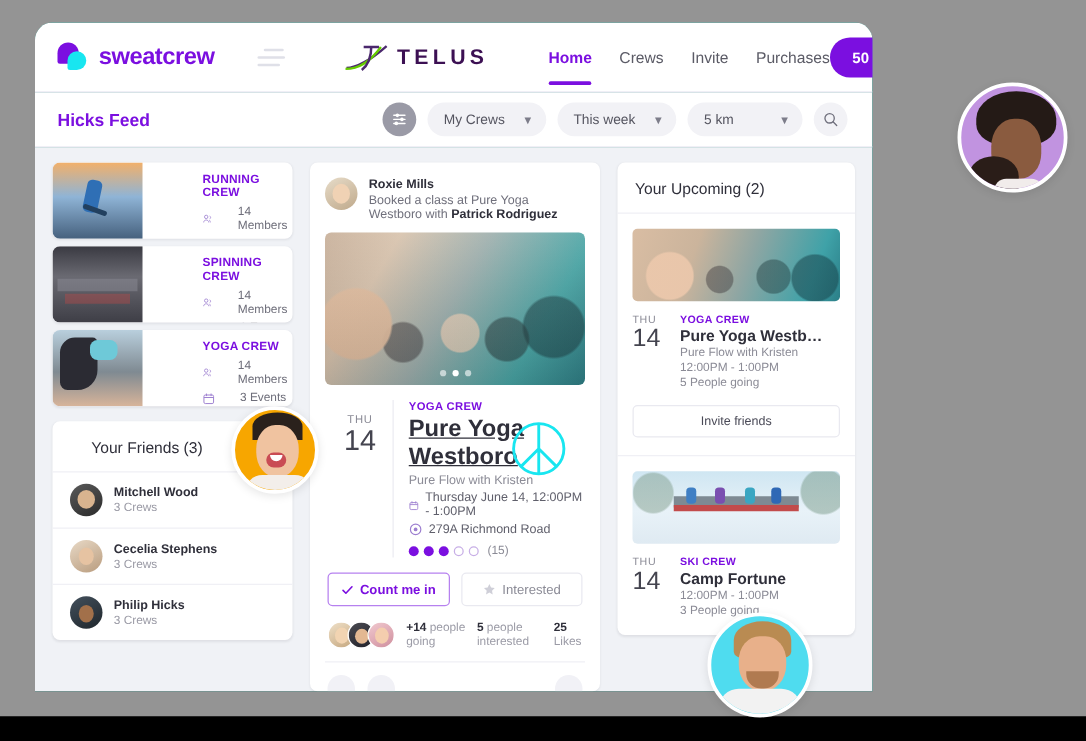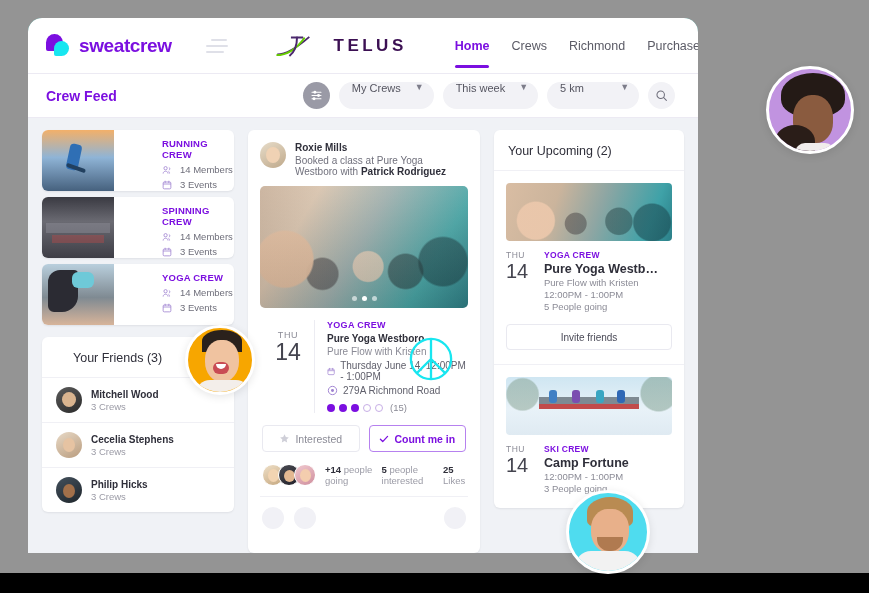--- a/index.html
+++ b/index.html
@@ -60,21 +60,21 @@
   .hamburger {
     margin-left: 34px;
     width: 22px; display: flex; flex-direction: column; gap: 4px;
     cursor: pointer;
   }
   .hamburger i { display: block; height: 2px; background: #dfe0e8; border-radius: 2px; }
   .hamburger i:nth-child(1) { width: 16px; margin-left: 5px; }
   .hamburger i:nth-child(2) { width: 22px; }
   .hamburger i:nth-child(3) { width: 18px; }
 
-  .telus { margin-left: 46px; display: flex; align-items: center; gap: 20px; }
+  .telus { margin-left: 46px; display: flex; align-items: center; gap: 4px; }
   .telus-mark { width: 40px; height: 26px; }
   .telus-word {
     font-size: 17px; font-weight: bold; color: #3C1053;
     letter-spacing: 3.5px;
   }
 
   .navlinks { margin-left: 48px; display: flex; align-items: center; gap: 22px; height: 56px; }
   .navlink {
     font-size: 12.5px; color: #5b5b66; cursor: pointer;
     position: relative; height: 56px; display: flex; align-items: center;
@@ -100,21 +100,21 @@
     border-bottom: 1px solid #eceaf3;
   }
   .feed-title { font-size: 14px; font-weight: bold; color: #7B0FE0; }
   .filters { margin-left: 186px; display: flex; align-items: center; gap: 9px; }
   .filter-icon-btn {
     width: 27px; height: 27px; border-radius: 50%;
     background: #9a9aa6; display: flex; align-items: center; justify-content: center;
     cursor: pointer;
   }
   .pill {
-    display: flex; align-items: flex-start; gap: 0;
+    display: flex; align-items: center; gap: 0;
     background: #f2f2f6; border-radius: 16px;
     height: 27px; padding: 0 10px 0 13px;
     font-size: 11px; color: #555560; cursor: pointer;
     min-width: 92px; justify-content: space-between;
   }
   .pill .chev { font-size: 9px; color: #7d7d8a; margin-left: 14px; }
   .search-btn {
     width: 27px; height: 27px; border-radius: 50%;
     background: #f2f2f6; display: flex; align-items: center; justify-content: center;
     cursor: pointer;
@@ -134,21 +134,21 @@
   .card { background: #fff; border-radius: 6px; box-shadow: 0 1px 2px rgba(20,20,40,.08); }
 
   
   .crew-card {
     display: flex; height: 61px; margin-bottom: 6px; overflow: hidden;
     cursor: pointer;
   }
   .crew-thumb { width: 72px; flex: none; }
   .crew-info { padding: 8px 0 0 9px; margin-left: 39px; }
   .crew-name { font-size: 9.5px; font-weight: bold; color: #7B0FE0; letter-spacing: .2px; }
-  .crew-meta { display: flex; align-items: center; gap: 8px; margin-top: 4px; font-size: 9.5px; color: #6e6e7a; }
+  .crew-meta { display: flex; align-items: center; gap: 20px; margin-top: 4px; font-size: 9.5px; color: #6e6e7a; }
 
   .friends-card { margin-top: 12px; overflow: hidden; }
   .friends-title { font-size: 12.5px; color: #2f2f3a; padding: 14px 14px 12px; margin-left: 17px; }
   .friend-row {
     display: flex; align-items: center; gap: 9px;
     padding: 9px 14px; border-top: 1px solid #f0f0f5; cursor: pointer;
   }
   .friend-av { width: 26px; height: 26px; border-radius: 50%; flex: none; overflow: hidden; position: relative; }
   .friend-name { font-size: 10px; font-weight: bold; color: #2f2f3a; }
   .friend-sub { font-size: 9.5px; color: #9b9ba6; margin-top: 1px; }
@@ -167,21 +167,21 @@
   .dots { position: absolute; left: 0; right: 0; bottom: 7px; display: flex; justify-content: center; gap: 5px; }
   .dots i { width: 5px; height: 5px; border-radius: 50%; background: rgba(255,255,255,.6); display: block; }
   .dots i.on { background: #fff; }
 
   .event { display: flex; padding: 12px 2px 6px; position: relative; }
   .ev-date { width: 52px; flex: none; text-align: center; padding-top: 10px; }
   .ev-dow { font-size: 9px; color: #8b8b96; letter-spacing: .6px; }
   .ev-day { font-size: 23px; color: #44444f; line-height: 1.1; }
   .ev-body { border-left: 1px solid #ececf2; padding-left: 12px; flex: 1; }
   .ev-crew { font-size: 9px; font-weight: bold; color: #7B0FE0; letter-spacing: .3px; }
-  .ev-title { font-size: 10px; font-weight: bold; color: #2f2f3a; margin-top: 3px; }
+  .ev-title { font-size: 19px; font-weight: bold; color: #2f2f3a; margin-top: 3px; text-decoration: underline; }
   .ev-sub { font-size: 10px; color: #8b8b96; margin-top: 2px; }
   .ev-line { display: flex; align-items: center; gap: 5px; font-size: 10px; color: #5f5f6b; margin-top: 3px; }
   .rating { display: flex; align-items: center; gap: 4px; margin-top: 6px; }
   .rating .d { width: 8px; height: 8px; border-radius: 50%; background: #7B0FE0; display: block; }
   .rating .d.off { background: #fff; border: 1.5px solid #c7aee6; }
   .rating .cnt { font-size: 9.5px; color: #8b8b96; margin-left: 3px; }
   .peace { position: absolute; right: 14px; top: 28px; }
 
   .actions { display: flex; gap: 9px; padding: 6px 2px 0; }
   .btn {
@@ -264,32 +264,32 @@
           <path d="M3 29 C13 29 27 24 40 6" stroke="#66CC00" stroke-width="2.4" fill="none"></path>
           <path d="M22 6 L38 6" stroke="#4B286D" stroke-width="2.6" fill="none"></path>
           <path d="M30 5 C30 14 28 24 20 30" stroke="#4B286D" stroke-width="2.6" fill="none"></path>
         </svg>
         <div class="telus-word">TELUS</div>
       </div>
 
       <div class="navlinks">
         <div class="navlink active">Home</div>
         <div class="navlink">Crews</div>
-        <div class="navlink">Richmond</div>
+        <div class="navlink">Invite</div>
         <div class="navlink">Purchases</div>
       </div>
 
       <div class="nav-right">
         <button class="credits">50 Credits</button>
 
       </div>
     </div>
 
     <div class="subbar">
-      <div class="feed-title">Crew Feed</div>
+      <div class="feed-title">Hicks Feed</div>
       <div class="filters">
         <div class="filter-icon-btn">
           <svg width="13" height="13" viewBox="0 0 16 16">
             <g stroke="#fff" stroke-width="1.4" stroke-linecap="round">
               <path d="M2.5 4h11M2.5 8h11M2.5 12h11"></path>
             </g>
             <circle cx="6" cy="4" r="1.8" fill="#fff"></circle>
             <circle cx="10.5" cy="8" r="1.8" fill="#fff"></circle>
             <circle cx="5" cy="12" r="1.8" fill="#fff"></circle>
           </svg>
@@ -497,31 +497,31 @@
             </div>
             <div class="peace">
               <svg width="46" height="46" viewBox="0 0 48 48">
                 <circle cx="24" cy="24" r="21" fill="none" stroke="#18E6F0" stroke-width="2.4"></circle>
                 <path d="M24 3v42M24 24L9.5 38.5M24 24l14.5 14.5" stroke="#18E6F0" stroke-width="2.4" fill="none"></path>
               </svg>
             </div>
           </div>
 
           <div class="actions">
+            <div class="btn primary">
+              <svg width="10" height="10" viewBox="0 0 14 14">
+                  <path d="M2 7.4l3.2 3.2L12 3.4" stroke="#7B0FE0" stroke-width="1.8" fill="none" stroke-linecap="round" stroke-linejoin="round"></path>
+                </svg>
+              <span>Count me in</span>
+            </div>
             <div class="btn ghost">
               <svg width="11" height="11" viewBox="0 0 14 14">
                   <path d="M7 1.6l1.7 3.5 3.8.5-2.8 2.7.7 3.8L7 10.3 3.6 12.1l.7-3.8L1.5 5.6l3.8-.5z" fill="#cfcfd8"></path>
                 </svg>
               <span>Interested</span>
-            </div>
-            <div class="btn primary">
-              <svg width="10" height="10" viewBox="0 0 14 14">
-                  <path d="M2 7.4l3.2 3.2L12 3.4" stroke="#7B0FE0" stroke-width="1.8" fill="none" stroke-linecap="round" stroke-linejoin="round"></path>
-                </svg>
-              <span>Count me in</span>
             </div>
           </div>
 
           <div class="stats">
             <div class="stack">
               <div class="sav" style="background:linear-gradient(150deg,#efe0c8,#c5a77f)">
                   <div style="position:absolute;left:5px;top:4px;width:11px;height:13px;border-radius:50%;background:#f2d4b2"></div>
                 </div>
               <div class="sav" style="background:linear-gradient(150deg,#4a4a52,#22222a)">
                   <div style="position:absolute;left:5px;top:5px;width:11px;height:12px;border-radius:50%;background:#e3b892"></div>

